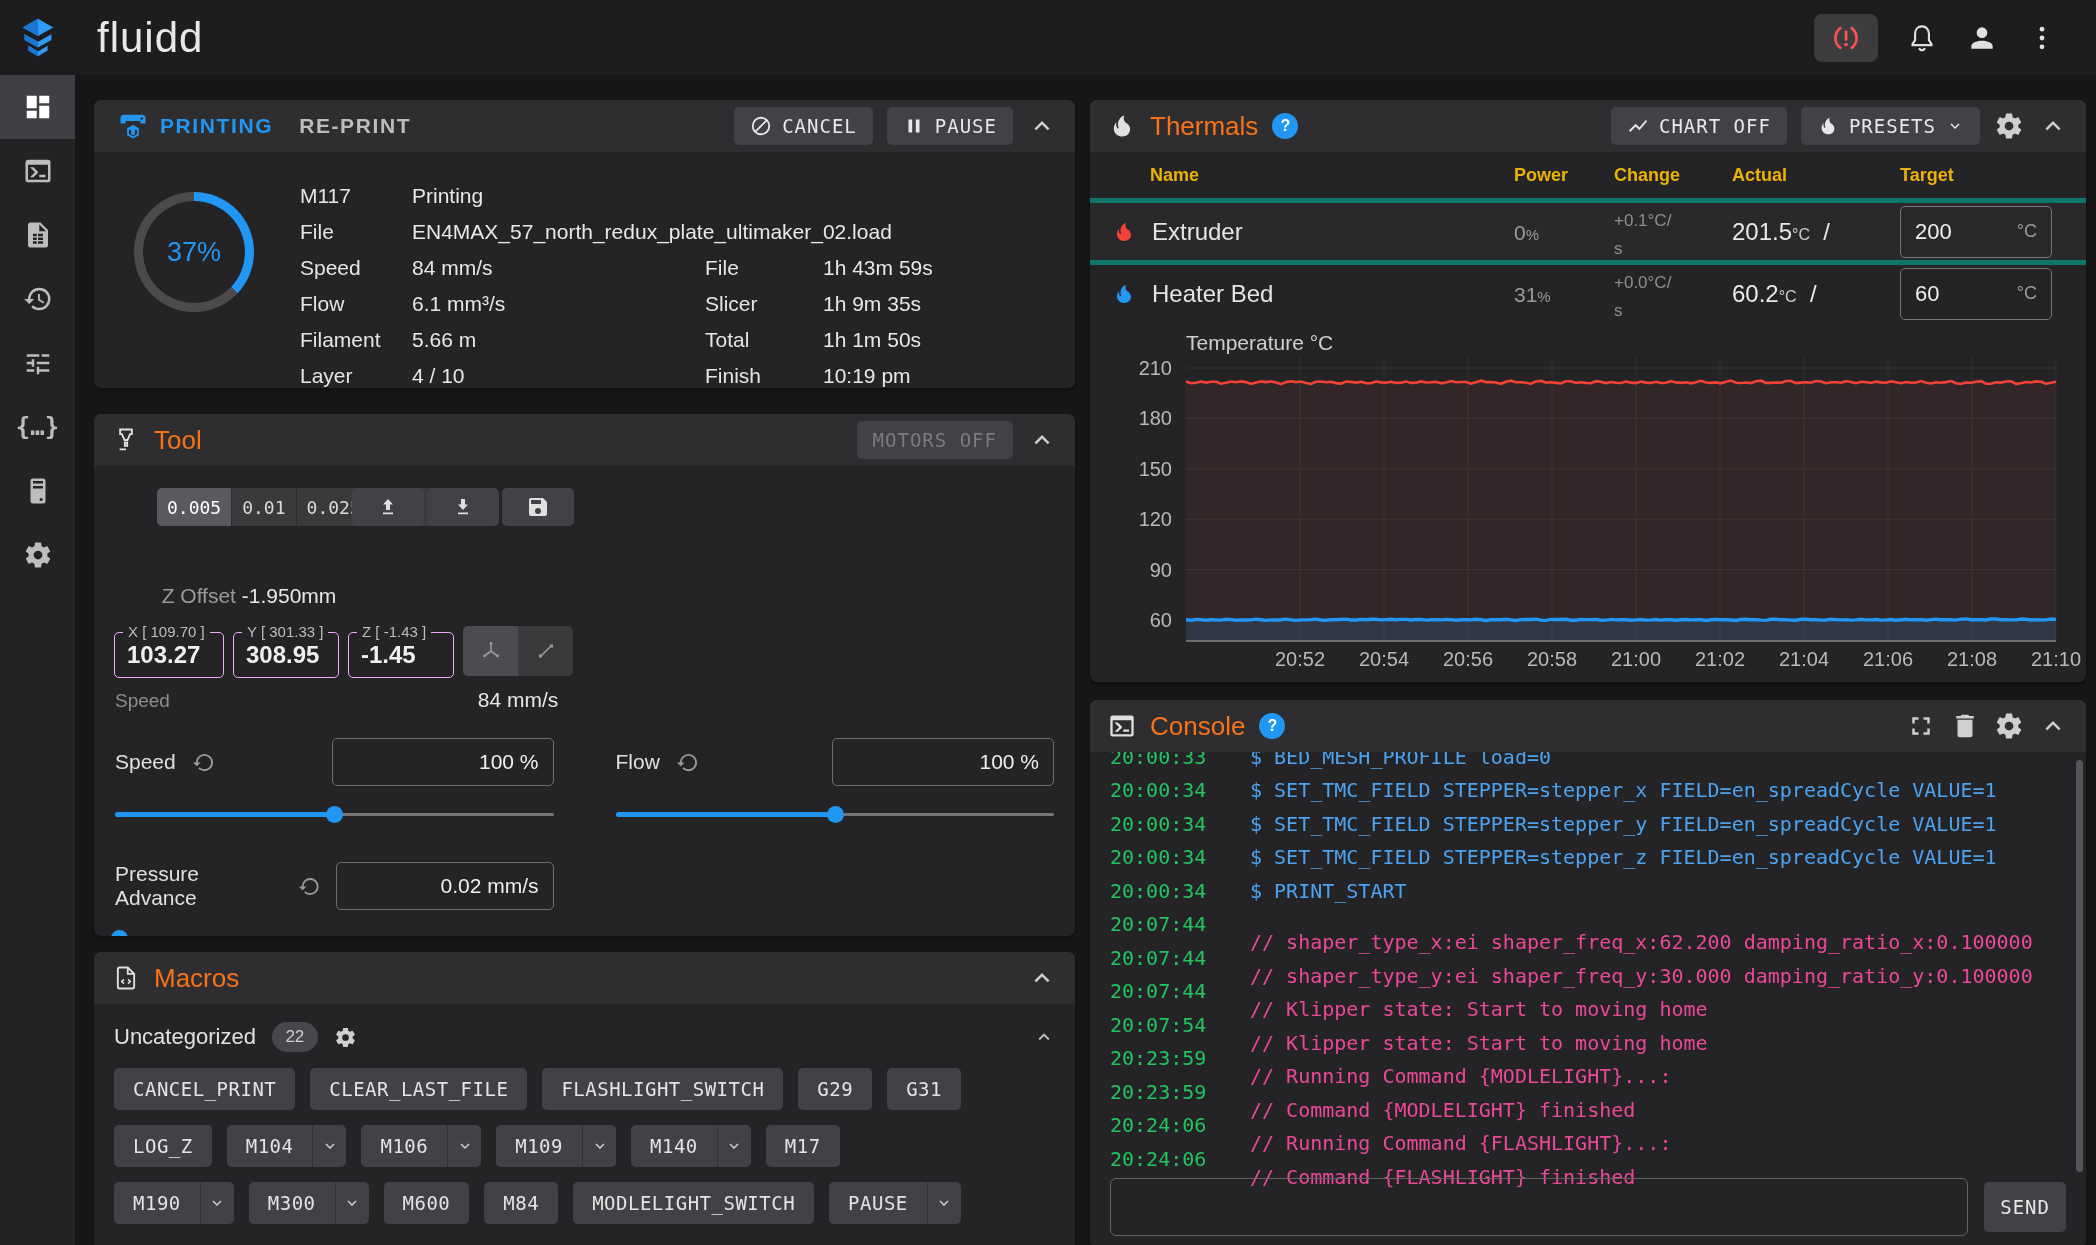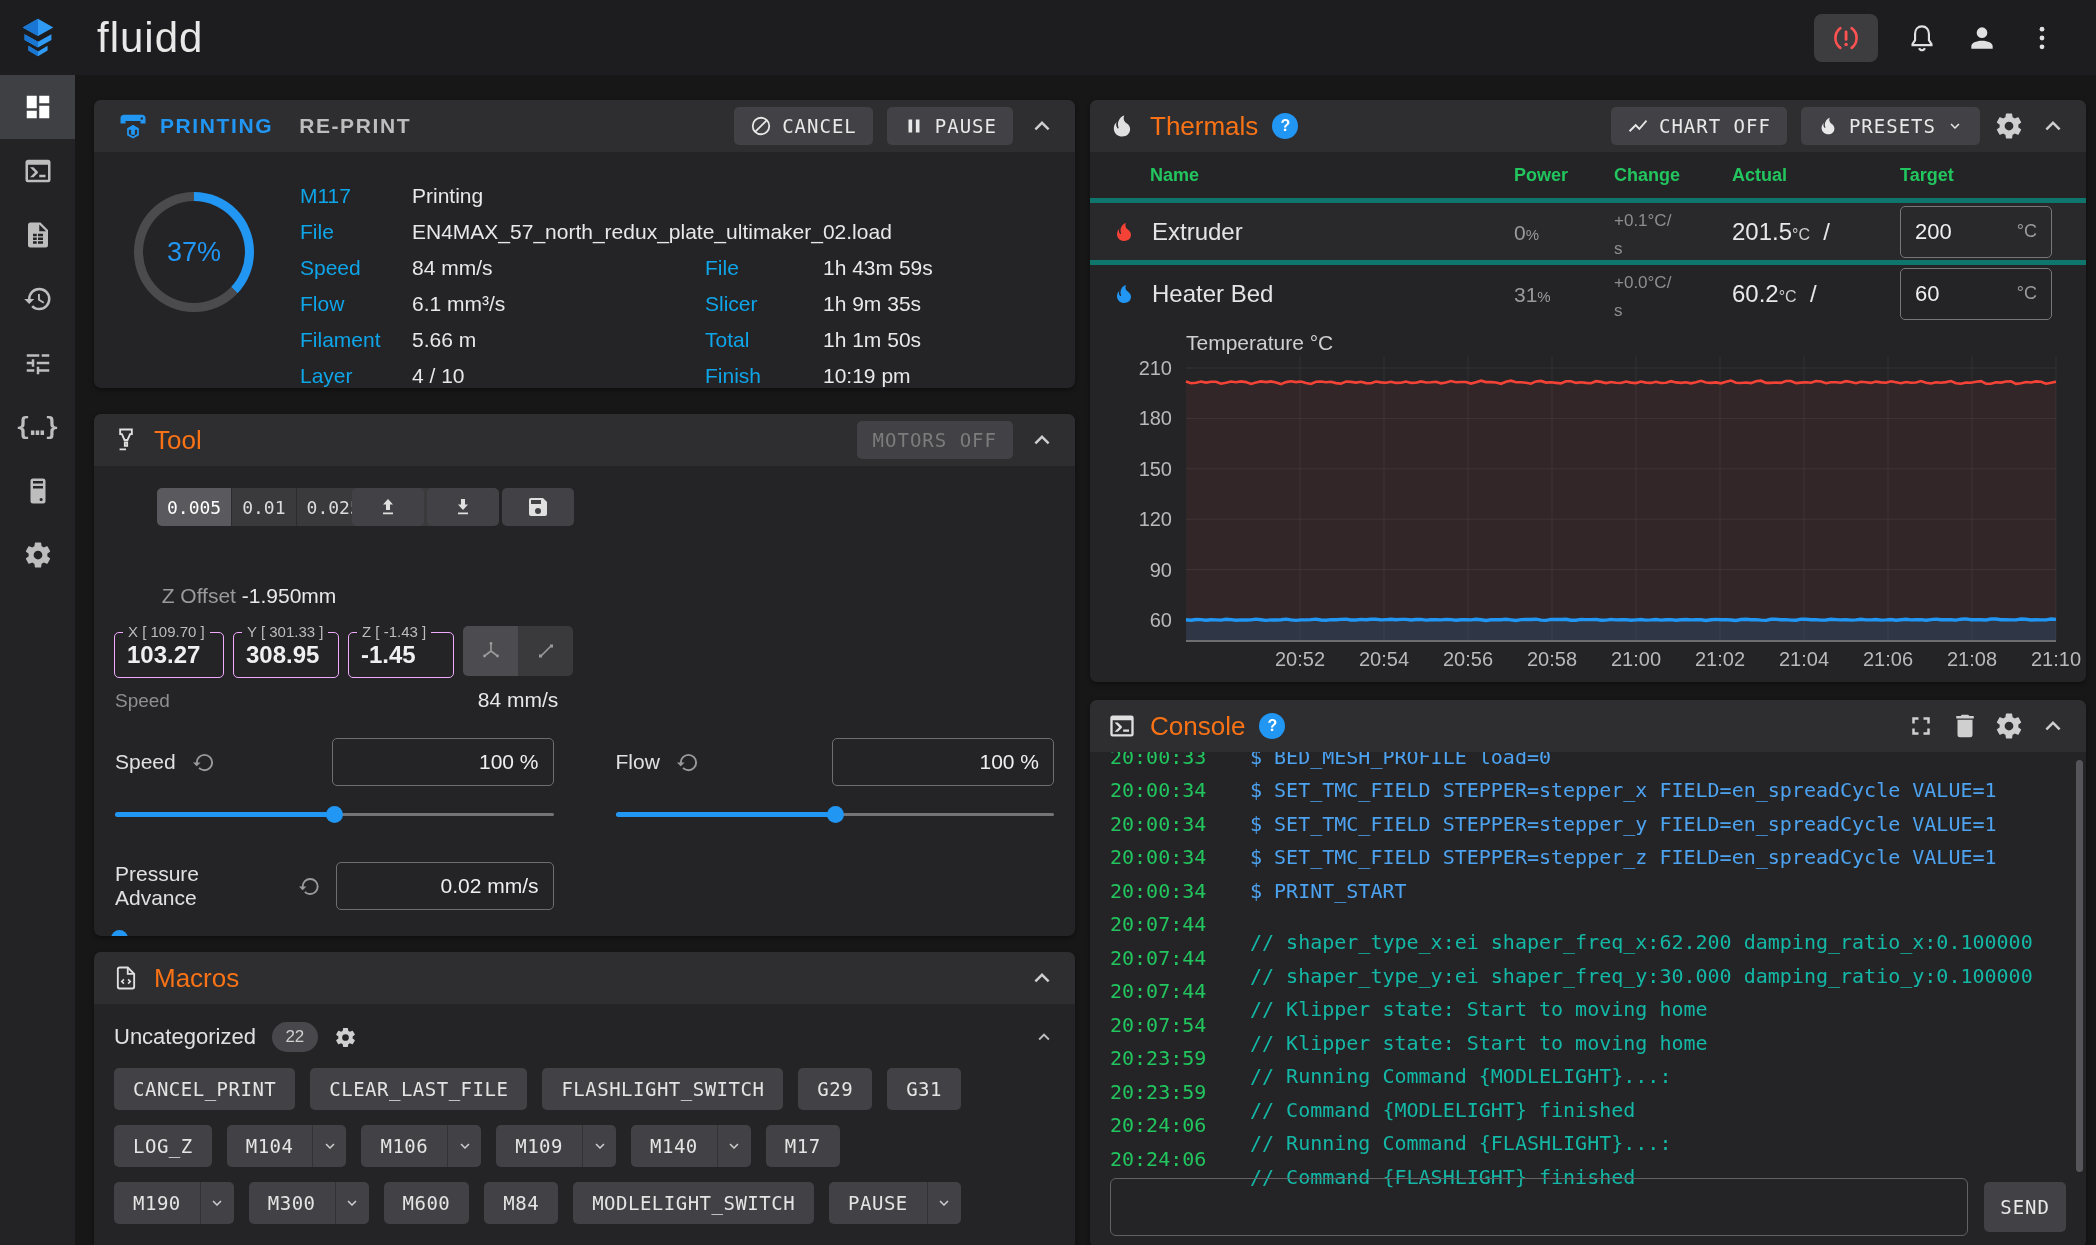--- a/index.html
+++ b/index.html
@@ -44,21 +44,21 @@
   #print-card { height:288px; }
   .tab { display:flex; align-items:center; gap:12px; font-size:21px; font-weight:bold; letter-spacing:1.6px; color:#bdbdbd; cursor:pointer; padding:0 6px; height:52px; }
   .tab.active { color:#2196f3; }
   .tab svg { width:30px; height:30px; }
   #print-body { display:flex; padding:26px 22px 0 40px; align-items:flex-start; }
   #progress-ring { width:120px; height:120px; border-radius:50%; margin-top:14px;
       background:conic-gradient(#2196f3 0deg 133deg, #4b4b4e 133deg 360deg); position:relative; flex:none; }
   #progress-ring::before { content:""; position:absolute; inset:9px; border-radius:50%; background:#242427; }
   #progress-text { position:absolute; inset:0; display:flex; align-items:center; justify-content:center; color:#2196f3; font-size:27px; z-index:1; }
   #stats-grid { display:grid; grid-template-columns:112px 1fr 118px 230px; grid-auto-rows:36px; margin-left:46px; flex:1; align-items:center; font-size:21px; }
-  .st-label { color:#0ea5e9; }
+  .st-label { color:#e5e5e5; }
   .st-value { color:#e8e8e8; }
   .span3 { grid-column:2 / 5; }
 
   
   #tool-card { margin-top:26px; height:522px; }
   #tool-body { position:relative; height:470px; }
   #zoffset-group { position:absolute; left:63px; top:22px; height:38px; display:flex; border-radius:5px; overflow:hidden; }
   .seg { background:#3a3a3d; color:#dcdcdc; font-family:"DejaVu Sans Mono", monospace; font-size:18px; display:flex; align-items:center; padding:0 10px; border-right:1px solid #2c2c2e; cursor:pointer; }
   .seg:last-child { border-right:none; }
   .seg.selected { background:#5a5a5e; color:#fff; }
@@ -95,21 +95,21 @@
   #macros-rows { padding:10px 20px 0 20px; }
   .macro-row { display:flex; gap:15px; margin-bottom:15px; }
   .macro { display:inline-flex; height:42px; border-radius:5px; overflow:hidden; cursor:pointer; }
   .m-label { background:#424246; color:#e4e4e4; font-family:"DejaVu Sans Mono", monospace; font-size:19px; letter-spacing:.5px; display:flex; align-items:center; padding:0 19px; }
   .m-split { background:#424246; border-left:1px solid #333336; width:34px; display:flex; align-items:center; justify-content:center; color:#cfcfcf; }
   .m-split svg { width:18px; height:18px; }
 
   
   #thermals-card { height:582px; }
   #therm-table { position:relative; }
-  .t-headrow { display:flex; align-items:center; height:46px; font-size:18px; font-weight:bold; color:#22c55e; }
+  .t-headrow { display:flex; align-items:center; height:46px; font-size:18px; font-weight:bold; color:#eab308; }
   .t-row { display:flex; align-items:center; height:62px; border-top:5px solid #0f766e; font-size:24px; }
   .t-row.alt { background:rgba(255,255,255,.025); }
   .col-name { flex:1; display:flex; align-items:center; gap:16px; padding-left:22px; }
   .col-power { width:100px; }
   .col-change { width:118px; }
   .col-actual { width:168px; }
   .col-target { width:186px; }
   .flame { width:24px; height:24px; }
   .t-power { font-size:21px; color:#9a9a9a; }
   .t-power .u { font-size:15px; }
@@ -121,21 +121,21 @@
   .t-input .tu { margin-left:auto; font-size:18px; color:#9a9a9a; }
   #chart-wrap { position:absolute; left:0; top:230px; width:996px; height:352px; }
 
   
   #console-card { margin-top:18px; height:548px; }
   #console-lines { position:absolute; top:40px; left:0; right:14px; z-index:1; }
   .c-line { display:flex; height:33.5px; align-items:center; font-family:"DejaVu Sans Mono", monospace; font-size:20px; padding-left:20px; white-space:nowrap; }
   .c-time { color:#22c55e; width:118px; flex:none; }
   .c-text { margin-left:22px; }
   .c-text.command { color:#4da3f0; }
-  .c-text.response { color:#14b8a6;margin-top:36px; }
+  .c-text.response { color:#ec4899;margin-top:36px; }
   #console-scrollbar { position:absolute; right:3px; top:60px; width:7px; height:412px; background:#55555a; border-radius:4px; z-index:2; cursor:grab; }
   #console-input-row { position:absolute; left:20px; right:20px; top:478px; display:flex; gap:16px; align-items:center; z-index:2; }
   #console-input { flex:1; height:58px; background:transparent; border:1px solid #626265; border-radius:6px; color:#e8e8e8; font-family:"DejaVu Sans Mono", monospace; font-size:20px; padding:0 16px; outline:none; }
   #send-btn { height:50px; }
 </style>
 </head>
 <body>
 
 <header id="topbar">
   <div id="logo-cell">

